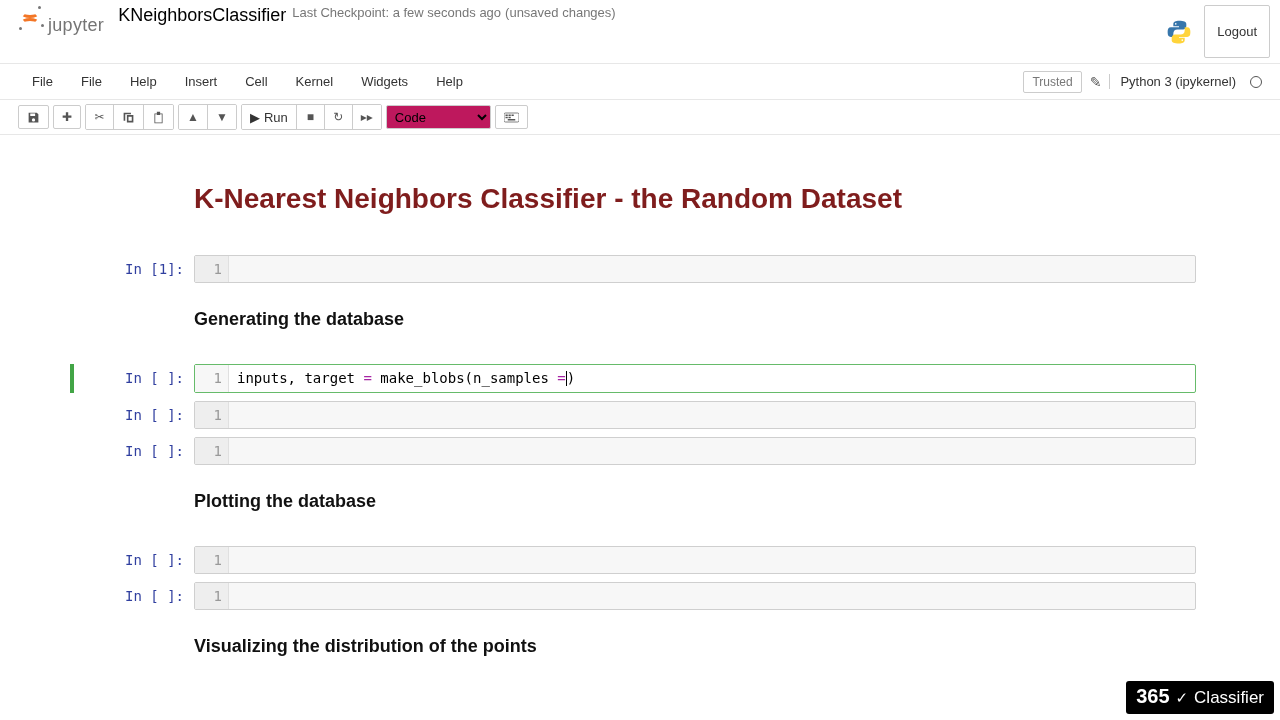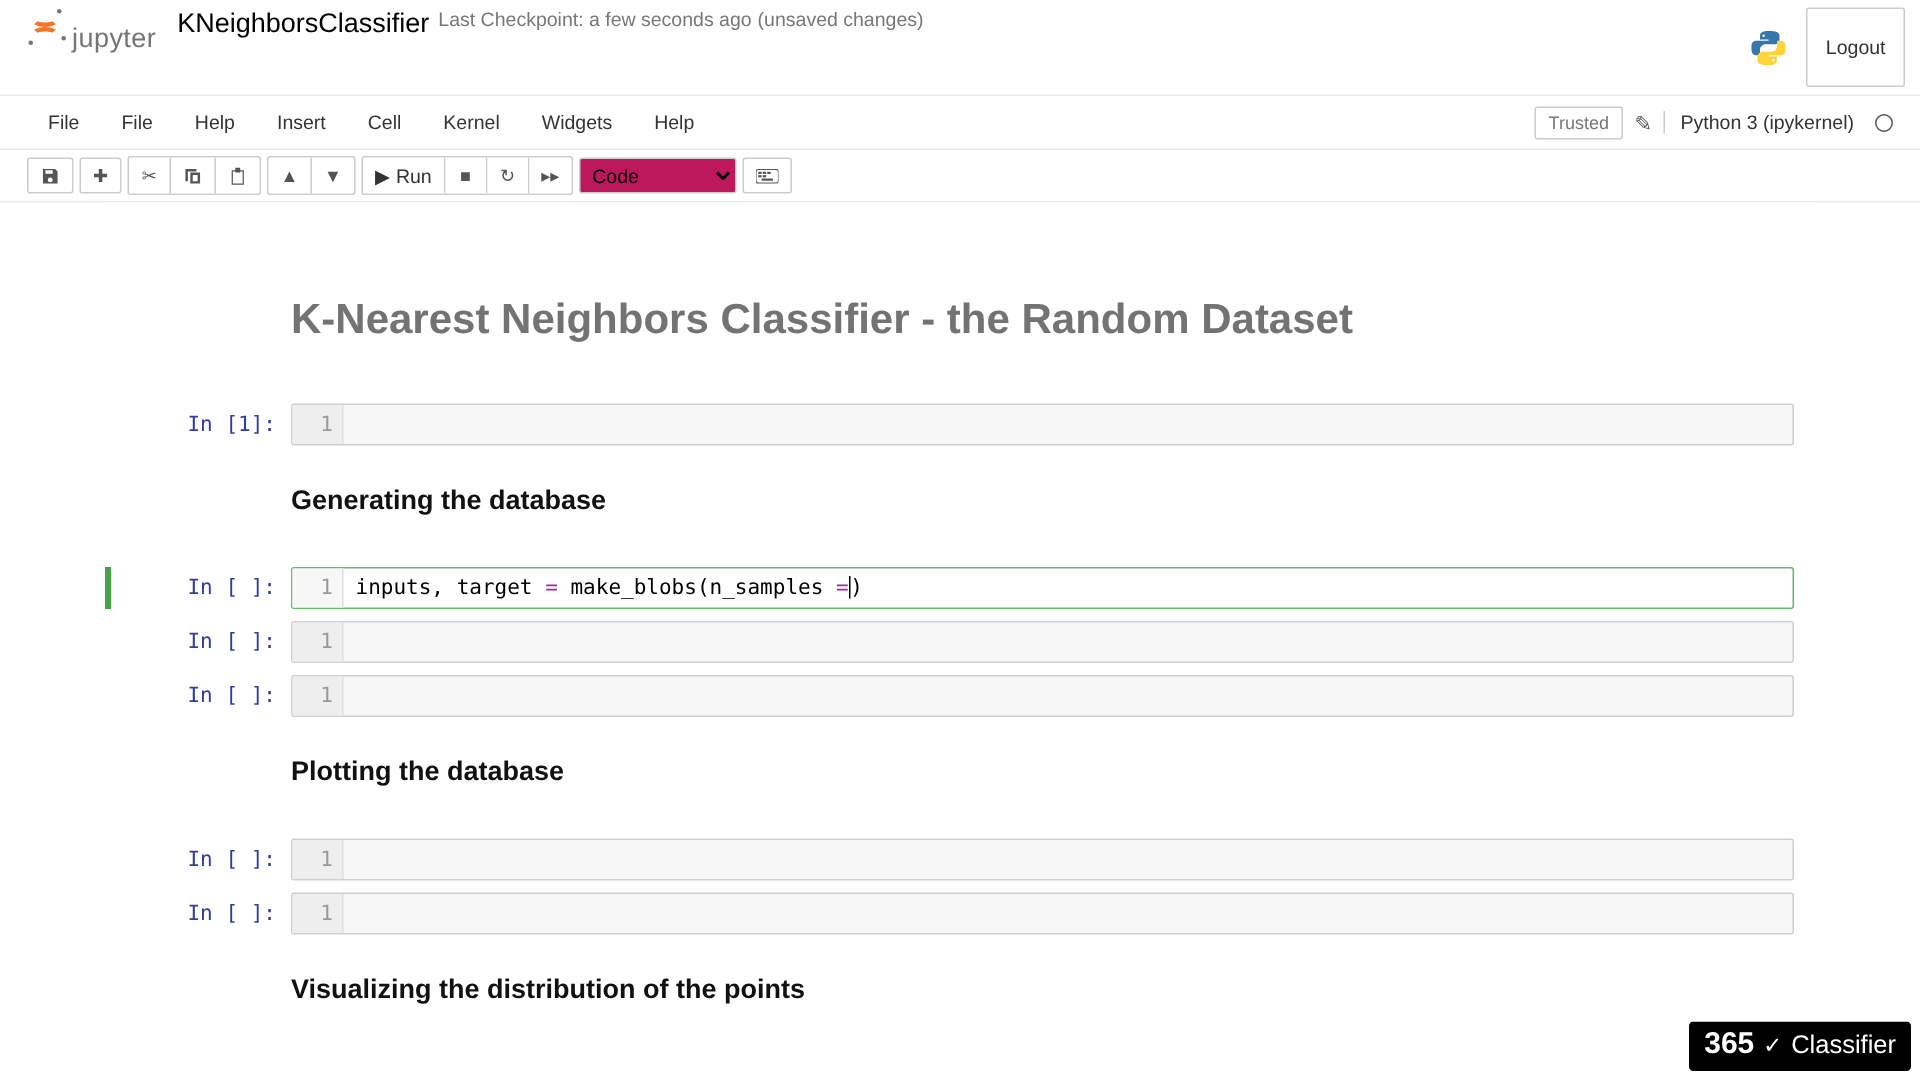--- a/index.html
+++ b/index.html
@@ -51,21 +51,21 @@
 .cell.code.selected { border-left: 4px solid #42A546; padding-left: 10px; }
 .cell.code.selected .input-area { border-color: #66BB6A; background: #fff; }
 .gutter { width: 34px; background: #eeeeee; text-align: right; padding: 5px 6px 5px 0; font-family: monospace; font-size: 14px; color: #999; border-right: 1px solid #e0e0e0; }
 .cell.code.selected .gutter { background: #f7f7f7; }
 .code-content { flex: 1; padding: 5px 8px; font-family: monospace; font-size: 14px; white-space: pre; color: #000; min-height: 24px; }
 .kw-green { color: #008000; font-weight: bold; }
 
 .cell.md { padding: 0 14px 14px 14px; }
 .cell.md .prompt { width: 110px; flex-shrink: 0; }
 .cell.md .md-content { flex: 1; }
-.md-content h1 { font-size: 28px; font-weight: bold; color: #737373; margin: 22px 0 18px; }
+.md-content h1 { font-size: 28px; font-weight: bold; color: #7f1d1d; margin: 8px 0 18px; }
 .md-content h3 { font-size: 18px; font-weight: bold; color: #111; margin: 18px 0 12px; }
 
 .cursor { display: inline-block; width: 1px; height: 15px; background: #000; vertical-align: middle; position: relative; top: -1px; }
 
 
 .watermark { position: fixed; bottom: 6px; right: 6px; background: #000; color: #fff; padding: 4px 10px 6px; font-size: 17px; border-radius: 3px; display: flex; align-items: baseline; gap: 6px; font-family: Arial, sans-serif; }
 .watermark .n365 { font-weight: bold; font-size: 20px; }
 .watermark .check { font-size: 15px; }
 .watermark .ds { font-weight: normal; }
 </style>

